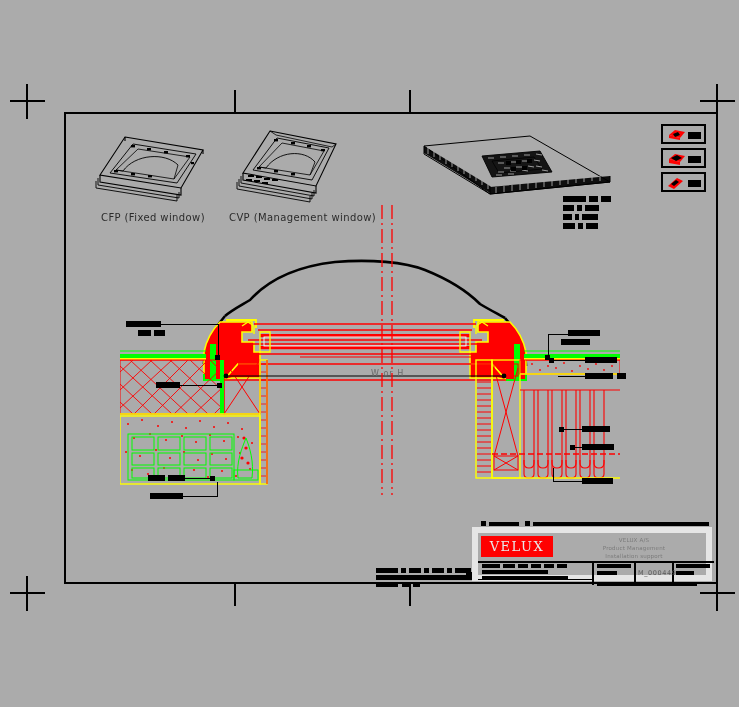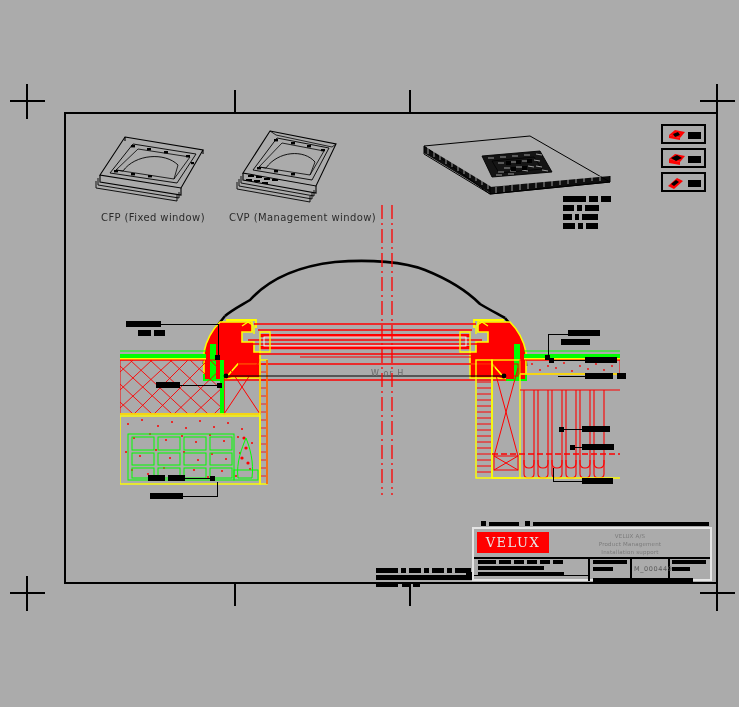--- a/index.html
+++ b/index.html
@@ -21,21 +21,21 @@
              white-space:nowrap;font-family:"DejaVu Sans","Liberation Sans",sans-serif;}
   .dim-label{position:absolute;color:#6a6a6a;font-size:8px;letter-spacing:1px;white-space:nowrap;}
   
   .redact{position:absolute;background:#000;}
   
   .ld{position:absolute;background:#000;}
   .ld-h{height:1px;}
   .ld-v{width:1px;}
   
   #titleblock{position:absolute;left:472px;top:527px;width:240px;height:54px;
-              border:2px solid #e5e5e5;box-sizing:border-box;background:#ababab;}
+              border:6px solid #e5e5e5;box-sizing:border-box;background:#ababab;}
   .tb-line{position:absolute;background:#000;}
   #velux-logo{position:absolute;left:3px;top:3px;width:72px;height:21px;background:#ff0000;
               display:flex;align-items:center;justify-content:center;}
   #velux-logo span{color:#e8e8e8;font-family:"DejaVu Serif","Liberation Serif",serif;
                    font-size:13px;letter-spacing:1.5px;font-weight:400;}
   .tb-text{position:absolute;color:#7b7b7b;font-size:5.5px;text-align:center;
            width:100%;letter-spacing:.2px;}
   .dwgno{position:absolute;color:#5a5a5a;font-size:6.5px;letter-spacing:.6px;}
   
   .legend-box{position:absolute;width:45px;height:20px;border:2px solid #000;

